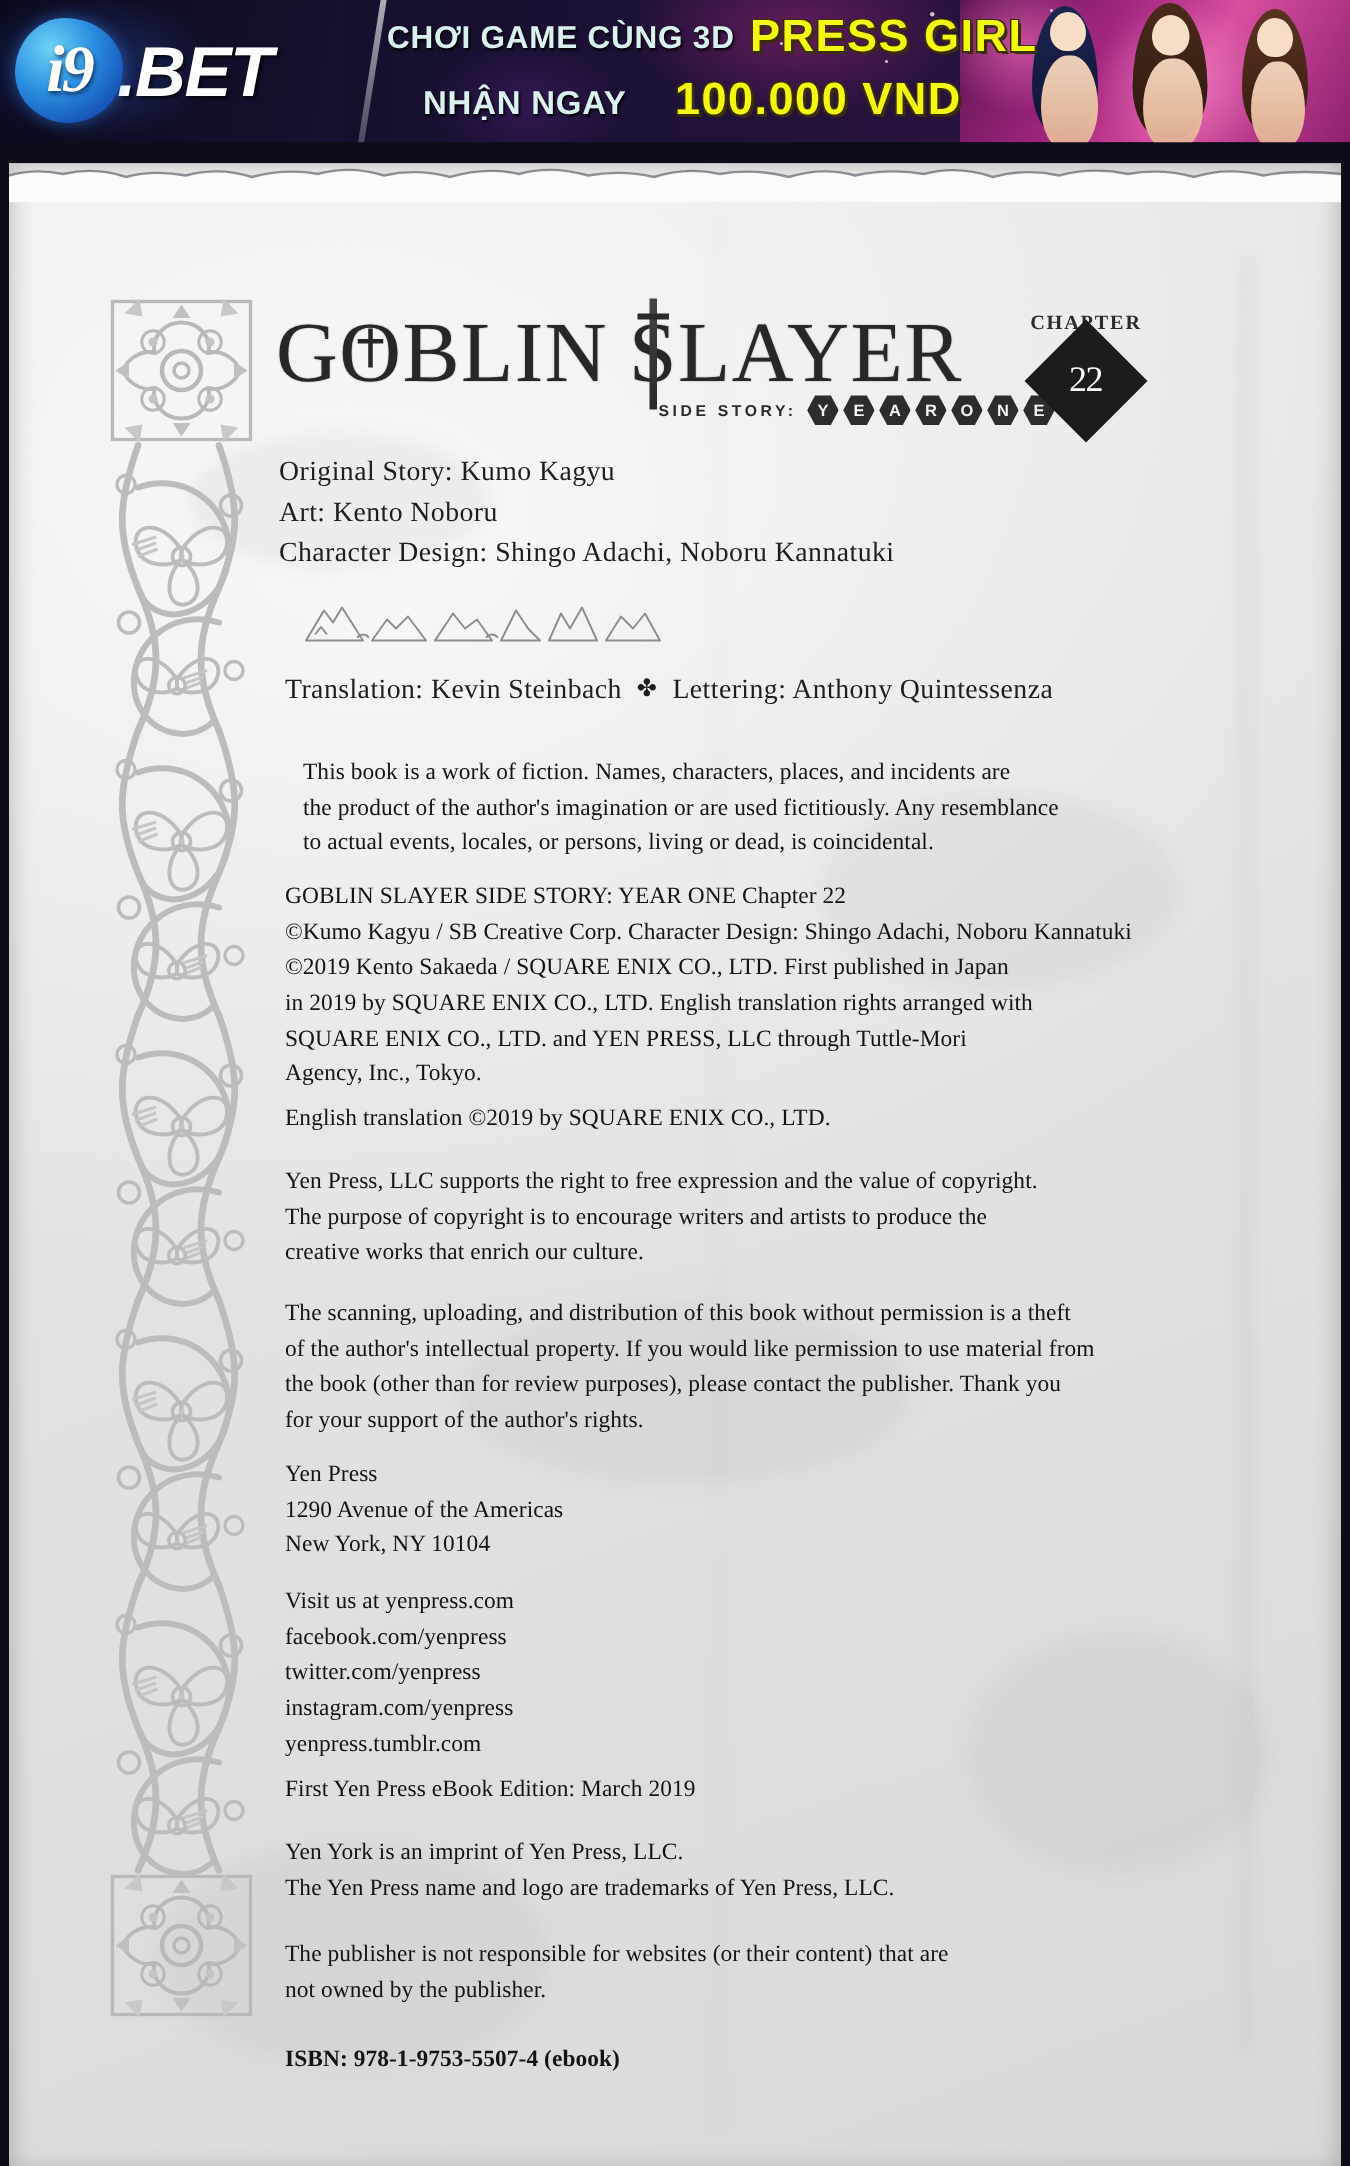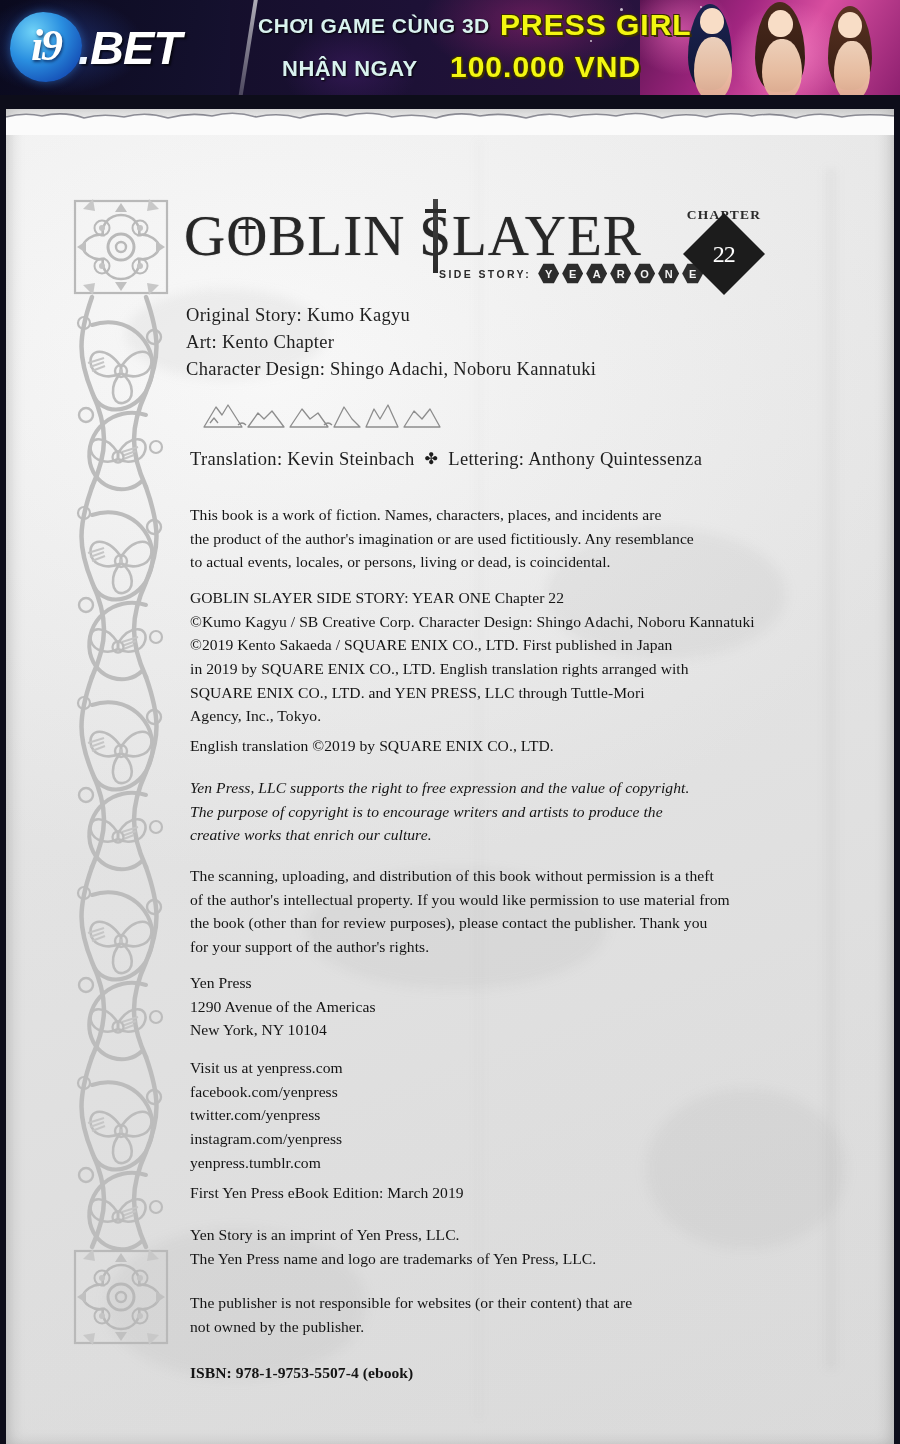--- a/index.html
+++ b/index.html
@@ -513,21 +513,21 @@
         <div id="chapter-badge">
           <div id="chapter-label">CHAPTER</div>
           <div id="chapter-diamond">
             <span id="chapter-number">22</span>
           </div>
         </div>
       </div>
 
       <div id="credits">
         <div>Original Story: Kumo Kagyu</div>
-        <div>Art: Kento Chapter</div>
+        <div>Art: Kento Noboru</div>
         <div>Character Design: Shingo Adachi, Noboru Kannatuki</div>
       </div>
 
       <div id="mountains">
         <svg width="240" height="36" viewBox="0 0 240 36">
           <g fill="none" stroke="#8d8d8d" stroke-width="1.3" stroke-linejoin="round">
             <path d="M2,30 L14,10 L20,18 L26,8 L40,30 Z"></path>
             <path d="M8,26 L12,21 L16,26"></path>
             <path d="M46,30 L56,16 L62,22 L70,14 L82,30 Z"></path>
             <path d="M88,30 L100,12 L108,22 L116,16 L126,30 Z"></path>
@@ -537,40 +537,40 @@
             <path d="M36,28 q4,-4 8,0"></path>
             <path d="M122,28 q4,-4 8,0"></path>
           </g>
         </svg>
       </div>
 
       <div id="translation-line">
         <span>Translation: Kevin Steinbach</span><span class="divider">✤</span><span>Lettering: Anthony Quintessenza</span>
       </div>
 
-      <div class="para" style="top:394px;">
+      <div class="para" style="top:394px;margin-left:12px;">
         <span class="ln">This book is a work of fiction. Names, characters, places, and incidents are</span>
         <span class="ln">the product of the author's imagination or are used fictitiously. Any resemblance</span>
         <span class="ln">to actual events, locales, or persons, living or dead, is coincidental.</span>
       </div>
 
       <div class="para" style="top:477px;">
         <span class="ln">GOBLIN SLAYER SIDE STORY: YEAR ONE Chapter 22</span>
         <span class="ln">©Kumo Kagyu / SB Creative Corp. Character Design: Shingo Adachi, Noboru Kannatuki</span>
         <span class="ln">©2019 Kento Sakaeda / SQUARE ENIX CO., LTD. First published in Japan</span>
         <span class="ln">in 2019 by SQUARE ENIX CO., LTD. English translation rights arranged with</span>
         <span class="ln">SQUARE ENIX CO., LTD. and YEN PRESS, LLC through Tuttle-Mori</span>
         <span class="ln">Agency, Inc., Tokyo.</span>
       </div>
 
       <div class="para" style="top:625px;">
         <span class="ln">English translation ©2019 by SQUARE ENIX CO., LTD.</span>
       </div>
 
-      <div class="para" style="top:667px;font-style:italic;">
+      <div class="para" style="top:667px;">
         <span class="ln">Yen Press, LLC supports the right to free expression and the value of copyright.</span>
         <span class="ln">The purpose of copyright is to encourage writers and artists to produce the</span>
         <span class="ln">creative works that enrich our culture.</span>
       </div>
 
       <div class="para" style="top:755px;">
         <span class="ln">The scanning, uploading, and distribution of this book without permission is a theft</span>
         <span class="ln">of the author's intellectual property. If you would like permission to use material from</span>
         <span class="ln">the book (other than for review purposes), please contact the publisher. Thank you</span>
         <span class="ln">for your support of the author's rights.</span>
@@ -588,21 +588,21 @@
         <span class="ln">twitter.com/yenpress</span>
         <span class="ln">instagram.com/yenpress</span>
         <span class="ln">yenpress.tumblr.com</span>
       </div>
 
       <div class="para" style="top:1072px;">
         <span class="ln">First Yen Press eBook Edition: March 2019</span>
       </div>
 
       <div class="para" style="top:1114px;">
-        <span class="ln">Yen Story is an imprint of Yen Press, LLC.</span>
+        <span class="ln">Yen York is an imprint of Yen Press, LLC.</span>
         <span class="ln">The Yen Press name and logo are trademarks of Yen Press, LLC.</span>
       </div>
 
       <div class="para" style="top:1182px;">
         <span class="ln">The publisher is not responsible for websites (or their content) that are</span>
         <span class="ln">not owned by the publisher.</span>
       </div>
 
       <div class="para" style="top:1252px;font-weight:bold;">
         <span class="ln">ISBN: 978-1-9753-5507-4 (ebook)</span>

